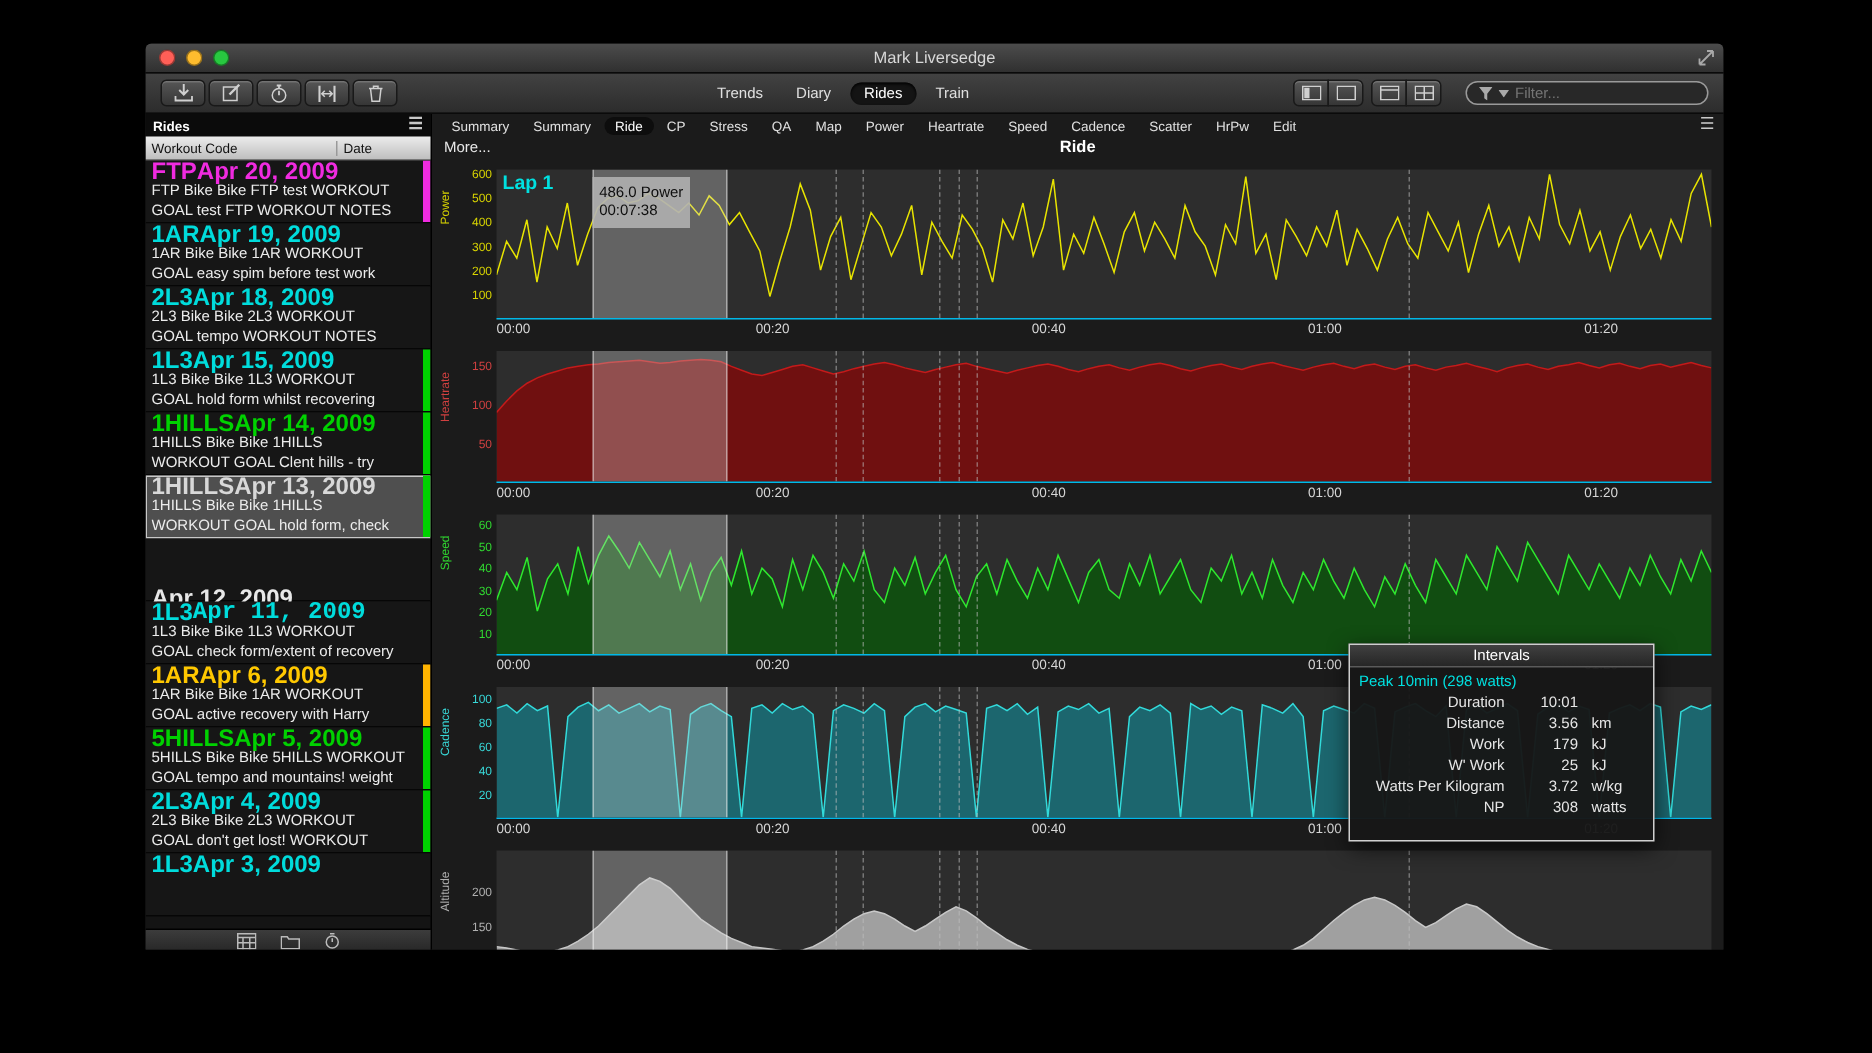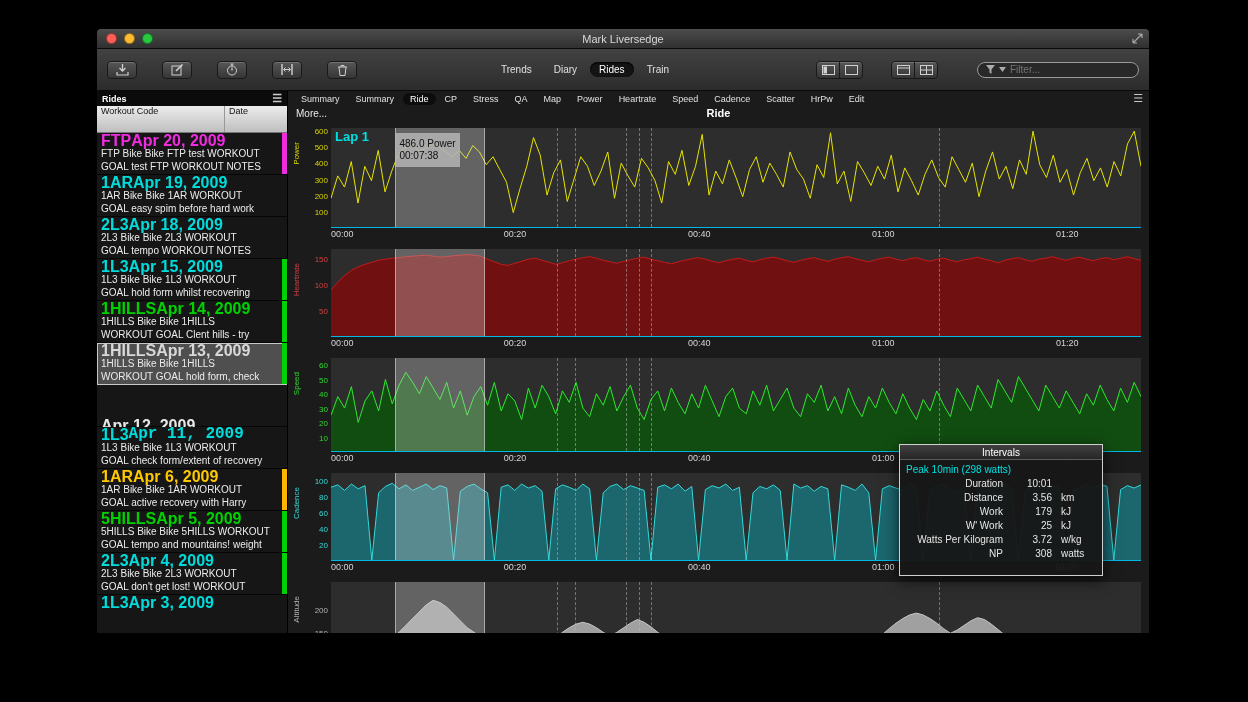--- a/index.html
+++ b/index.html
@@ -4,36 +4,36 @@
 <style>
 *{box-sizing:border-box;margin:0;padding:0}
 html,body{width:1248px;height:702px;background:#000;font-family:"Liberation Sans",sans-serif;overflow:hidden}
 body{position:relative}
 .window{position:absolute;left:96px;top:28px;width:1054px;height:606px;background:#1c1c1c;border-radius:5px 5px 0 0;overflow:hidden;border:1px solid #000;box-shadow:0 2px 24px rgba(0,0,0,.9)}
 .titlebar{height:20px;background:linear-gradient(#4c4c4c,#303030);border-bottom:1px solid #0a0a0a;position:relative;display:flex;align-items:center}
 .lights{display:flex;gap:7px;margin-left:9px;z-index:2}
 .light{width:11px;height:11px;border-radius:50%;border:1px solid rgba(0,0,0,.4)}
 .title{position:absolute;left:0;right:0;text-align:center;font-size:11px;color:#d8d8d8}
 .expand{position:absolute;right:6px;top:4px}
-.toolbar{height:42px;background:linear-gradient(#424242,#2c2c2c);border-bottom:1px solid #0a0a0a;display:flex;align-items:center;padding:0 10px;gap:25px}
+.toolbar{height:27px;background:linear-gradient(#424242,#2c2c2c);border-bottom:1px solid #0a0a0a;display:flex;align-items:center;padding:0 10px;gap:2px}
 .tbtn{height:18px;min-width:30px;border:1px solid #191919;border-radius:4px;background:linear-gradient(#565656,#363636);box-shadow:inset 0 1px 0 rgba(255,255,255,.18);display:flex;align-items:center;justify-content:center}
 .toptabs{flex:1;display:flex;justify-content:center;gap:4px;font-size:10px;color:#e0e0e0}
 .toptab{padding:2px 9px;border-radius:8px}
 .toptab.active{background:#141414;color:#fff;box-shadow:inset 0 1px 2px #000}
 .seg{display:flex;margin-left:4px}
 .seg .tbtn{border-radius:0;margin-left:-1px;min-width:24px}
 .seg .tbtn:first-child{border-radius:4px 0 0 4px}
 .seg .tbtn:last-child{border-radius:0 4px 4px 0}
 .filter{width:162px;height:16px;border-radius:9px;border:1px solid #9a9a9a;background:#282828;display:flex;align-items:center;padding:0 8px;gap:4px;margin-left:14px}
 .filter input{flex:1;background:transparent;border:none;outline:none;color:#b8b8b8;font-size:10px;min-width:0}
 .content{display:flex;height:559px}
 .sidebar{width:191px;background:#141414;border-right:1px solid #000;display:flex;flex-direction:column}
 .sb-head{height:15px;background:#0b0b0b;color:#fff;font-size:9px;font-weight:bold;display:flex;align-items:center;justify-content:space-between;padding:0 5px;flex:none}
 .burger{color:#c8c8c8;font-size:11px;line-height:1}
-.sb-cols{height:27px;background:linear-gradient(#ececec,#bfbfbf);color:#111;font-size:9px;display:flex;border-bottom:1px solid #777;flex:none}
+.sb-cols{height:16px;background:linear-gradient(#ececec,#bfbfbf);color:#111;font-size:9px;display:flex;align-items:center;border-bottom:1px solid #777;flex:none}
 .sb-col1{flex:1;padding-left:4px;border-right:1px solid #999}
 .sb-col2{width:62px;padding-left:4px}
 .sb-list{flex:1;overflow:hidden}
 .item{height:42px;position:relative;padding:1px 8px 0 4px;border-bottom:1px solid #060606;background:#161616}
 .item.selected{background:#4f4f4f;outline:1px solid #c8c8c8;outline-offset:-1px}
 .item .r1{display:flex;font-size:16px;font-weight:bold;line-height:13px}
 .item .d{font-size:10px;color:#ececec;line-height:13px;white-space:nowrap;overflow:hidden}
 .strip{position:absolute;right:0;top:0;bottom:0;width:5px}
 .sb-foot{height:16px;background:linear-gradient(#3c3c3c,#262626);border-top:1px solid #000;display:flex;align-items:center;gap:16px;justify-content:center;flex:none}
 .main{flex:1;display:flex;flex-direction:column;background:#1b1b1b;position:relative;overflow:hidden}
@@ -183,21 +183,21 @@
             <div class="d">FTP Bike Bike FTP test WORKOUT</div>
             <div class="d">GOAL test FTP WORKOUT NOTES</div>
             <div class="strip" style="background: rgb(240, 43, 224);"></div>
           </div>
           <div class="item">
             <div class="r1">
               <span style="color: rgb(0, 220, 220);">1AR</span>
               <span style="color: rgb(0, 220, 220);">Apr 19, 2009</span>
             </div>
             <div class="d">1AR Bike Bike 1AR WORKOUT</div>
-            <div class="d">GOAL easy spim before hard work</div>
+            <div class="d">GOAL easy spim before test work</div>
           </div>
           <div class="item">
             <div class="r1">
               <span style="color: rgb(0, 220, 220);">2L3</span>
               <span style="color: rgb(0, 220, 220);">Apr 18, 2009</span>
             </div>
             <div class="d">2L3 Bike Bike 2L3 WORKOUT</div>
             <div class="d">GOAL tempo WORKOUT NOTES</div>
           </div>
           <div class="item">

